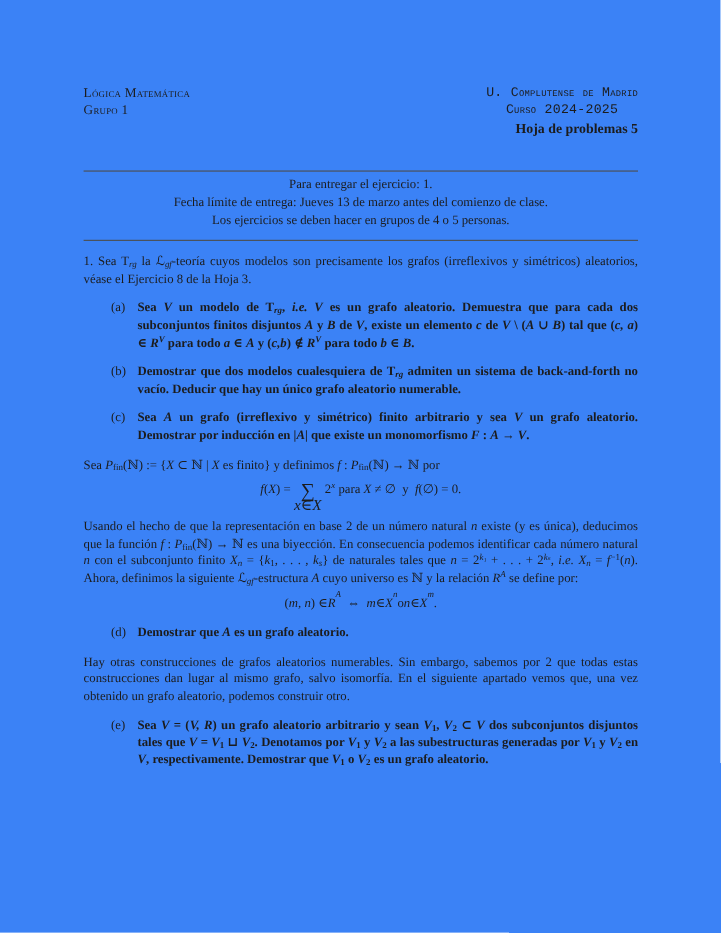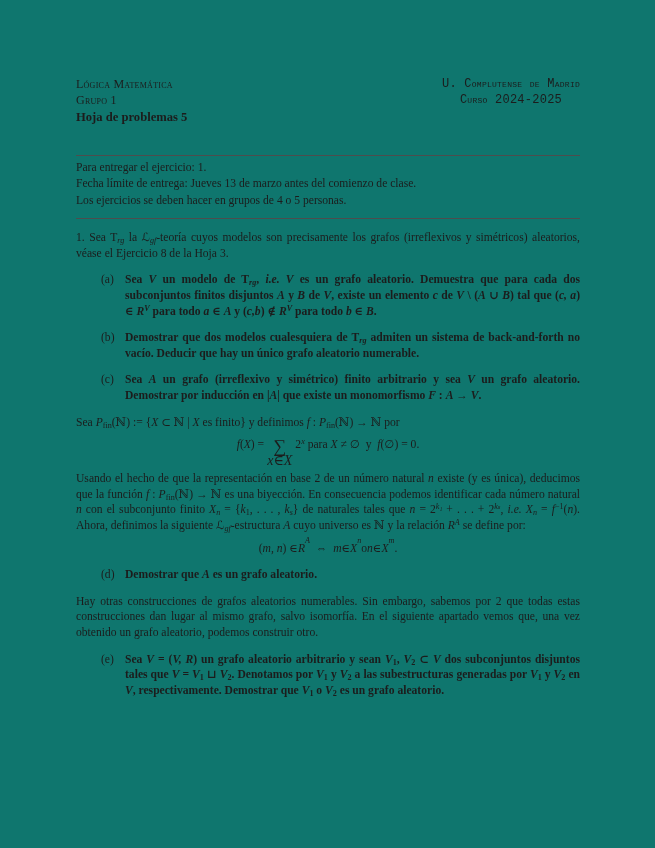--- a/index.html
+++ b/index.html
@@ -1,28 +1,28 @@
 <!DOCTYPE html>
 <html><head>
 <meta charset="utf-8">
 <style>
   html,body{margin:0;padding:0;background:#ffffff;}
   .page{
-    position:relative;width:655px;height:848px;background:#0f766e;color:#1c1c1c;
+    position:relative;width:655px;height:848px;background:#3b82f6;color:#1c1c1c;
     font-family:"Liberation Serif","DejaVu Serif","DejaVu Sans",serif;
     font-size:11.6px;line-height:15.6px;box-sizing:border-box;
     padding:76px 75px 0 76px;overflow:hidden;
   }
   .hdr{display:flex;justify-content:space-between;font-variant:small-caps;
        letter-spacing:.25px;font-size:12px;line-height:16px;}
   .hdr-right{text-align:center;font-family:Liberation Mono, monospace;}
-  .sheet-title{text-align:left;font-weight:bold;font-size:12.6px;line-height:15px;margin-top:2px;}
+  .sheet-title{text-align:right;font-weight:bold;font-size:12.6px;line-height:15px;margin-top:2px;}
   .rule{border:none;border-top:1.6px solid #4d4d4d;margin:0;height:0;}
   .rule-top{margin-top:30px;}
-  .info{padding:4px 0 9px 0;line-height:16.4px;}
+  .info{padding:4px 0 9px 0;line-height:16.4px;text-align:center;}
   .para{margin:11px 0 0 0;text-align:justify;}
   .item{display:flex;margin:11px 0 0 25px;}
   .item-label{flex:0 0 24px;}
   .item-body{flex:1;text-align:justify;font-weight:bold;}
   sub,sup{line-height:0;font-size:.7em;}
   sup{vertical-align:.5em;}
   sub{vertical-align:-.2em;}
   .it,.cal{font-style:italic;}
   .formula{display:flex;justify-content:center;align-items:flex-start;margin:7px 0 5px 0;}
   .sumwrap{display:inline-flex;flex-direction:column;align-items:center;margin:0 3px;}

